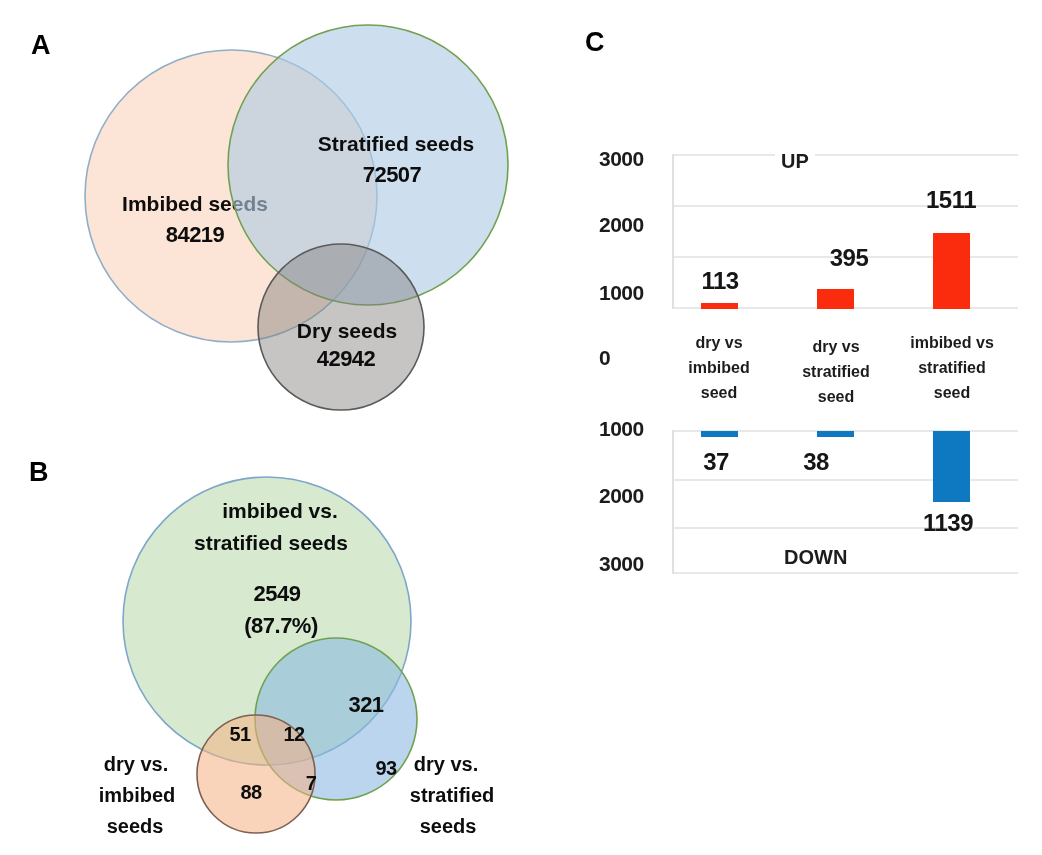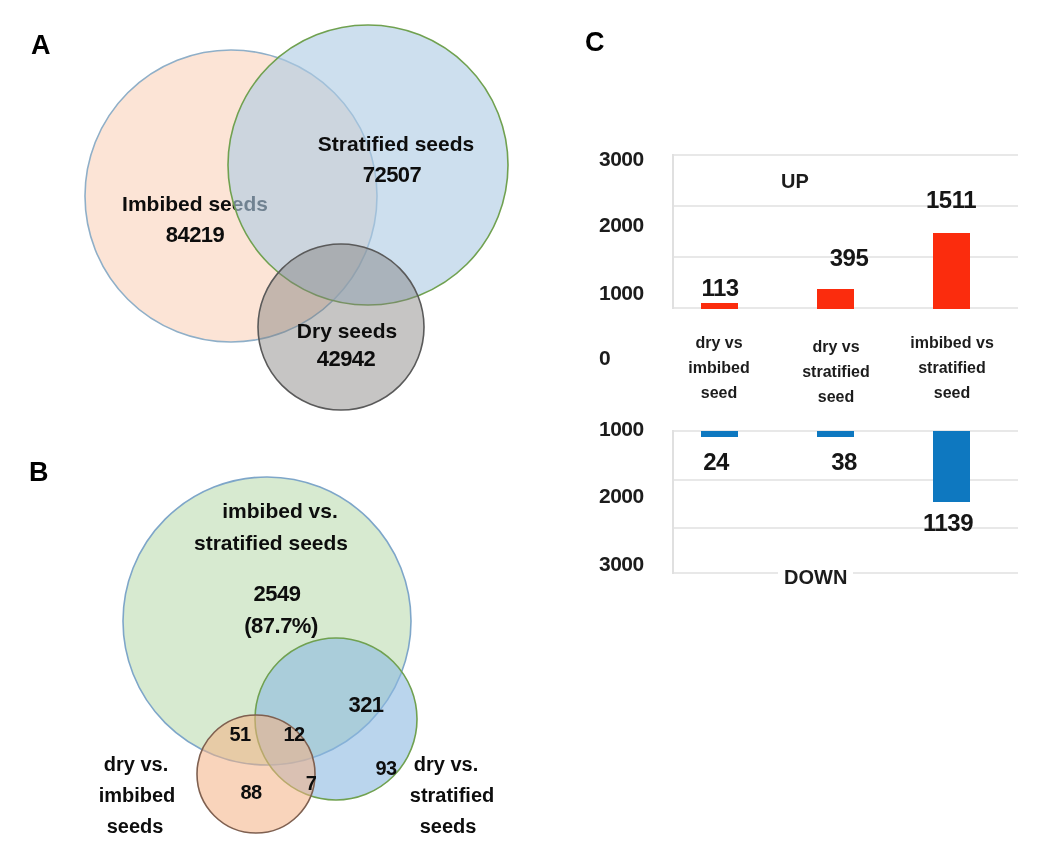--- a/index.html
+++ b/index.html
@@ -6,21 +6,21 @@
   #fig{
     position:relative;width:1042px;height:855px;background:#ffffff;overflow:hidden;
     font-family:"Liberation Sans",sans-serif;color:#111;
   }
   .abs{position:absolute;}
   .panel-letter{font-size:27px;font-weight:bold;color:#000;}
   
   .gridline{position:absolute;left:673px;width:345px;height:2px;background:#e8e8e8;}
   .vaxis{position:absolute;left:672px;width:2px;background:#e0e0e0;}
   .tick{position:absolute;left:599px;width:70px;font-size:21px;font-weight:bold;color:#1c1c1c;letter-spacing:-0.5px;}
-  .updown{position:absolute;font-size:20px;font-weight:bold;color:#1c1c1c;text-align:center;background:#ffffff;padding:0 6px;margin-top:20px;}
+  .updown{position:absolute;font-size:20px;font-weight:bold;color:#1c1c1c;text-align:center;background:#ffffff;padding:0 6px;}
   .bar{position:absolute;width:37px;}
   .bar-up{bottom:546px;background:#fb2c0d;}
   .bar-dn{top:431px;background:#0e78c0;}
   .val{position:absolute;width:90px;text-align:center;font-size:24px;font-weight:bold;color:#161616;letter-spacing:-0.5px;}
   .cat{position:absolute;top:330px;width:140px;text-align:center;font-size:16px;font-weight:bold;color:#1c1c1c;line-height:25px;}
   .cat span{display:block;}
   
   .venn-label{font-weight:bold;font-size:21px;fill:#0d0d0d;}
   .venn-num{font-weight:bold;font-size:22px;fill:#0d0d0d;letter-spacing:-0.5px;}
   .venn-num-sm{font-weight:bold;font-size:20px;fill:#0d0d0d;letter-spacing:-0.5px;}
@@ -98,25 +98,25 @@
   <div class="updown" style="left:775px;top:150px;width:auto;">UP</div>
   <div class="updown" style="left:778px;top:546px;width:auto;">DOWN</div>
 
   <div class="bar bar-up" style="left: 701px; height: 6px; background-color: rgb(251, 44, 13);"></div>
   <div class="bar bar-up" style="left: 817px; height: 20px; background-color: rgb(251, 44, 13);"></div>
   <div class="bar bar-up" style="left: 933px; height: 76px; background-color: rgb(251, 44, 13);"></div>
   <div class="bar bar-dn" style="left: 701px; height: 6px; background-color: rgb(14, 120, 192);"></div>
   <div class="bar bar-dn" style="left: 817px; height: 6px; background-color: rgb(14, 120, 192);"></div>
   <div class="bar bar-dn" style="left: 933px; height: 71px; background-color: rgb(14, 120, 192);"></div>
 
-  <div class="val" style="left:675px;top:274px;">113</div>
+  <div class="val" style="left:675px;top:267px;">113</div>
   <div class="val" style="left:804px;top:244px;">395</div>
   <div class="val" style="left:906px;top:186px;">1511</div>
-  <div class="val" style="left:671px;top:448px;">24</div>
-  <div class="val" style="left:799px;top:448px;">38</div>
+  <div class="val" style="left:671px;top:448px;">37</div>
+  <div class="val" style="left:771px;top:448px;">38</div>
   <div class="val" style="left:903px;top:509px;">1139</div>
 
   <div class="cat" style="left:649px;">
     <span>dry vs</span>
     <span>imbibed</span>
     <span>seed</span>
   </div>
   <div class="cat" style="left:766px;top:334px;">
     <span>dry vs</span>
     <span>stratified</span>

